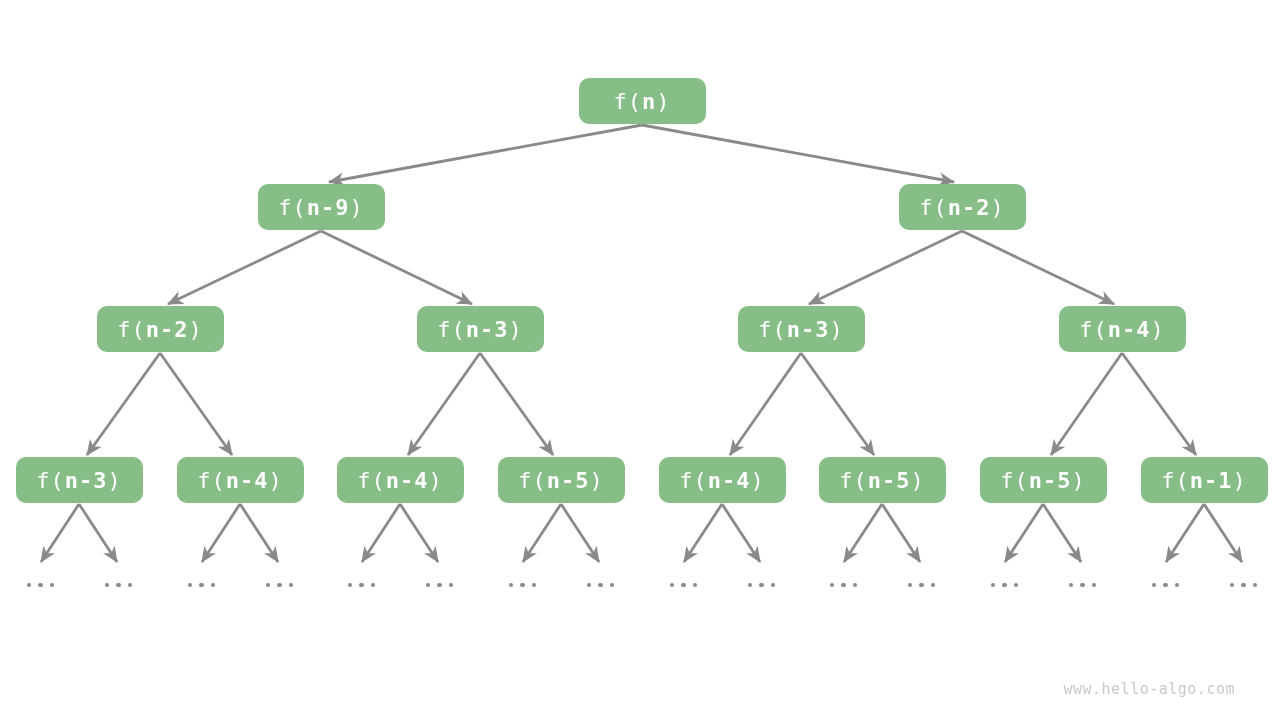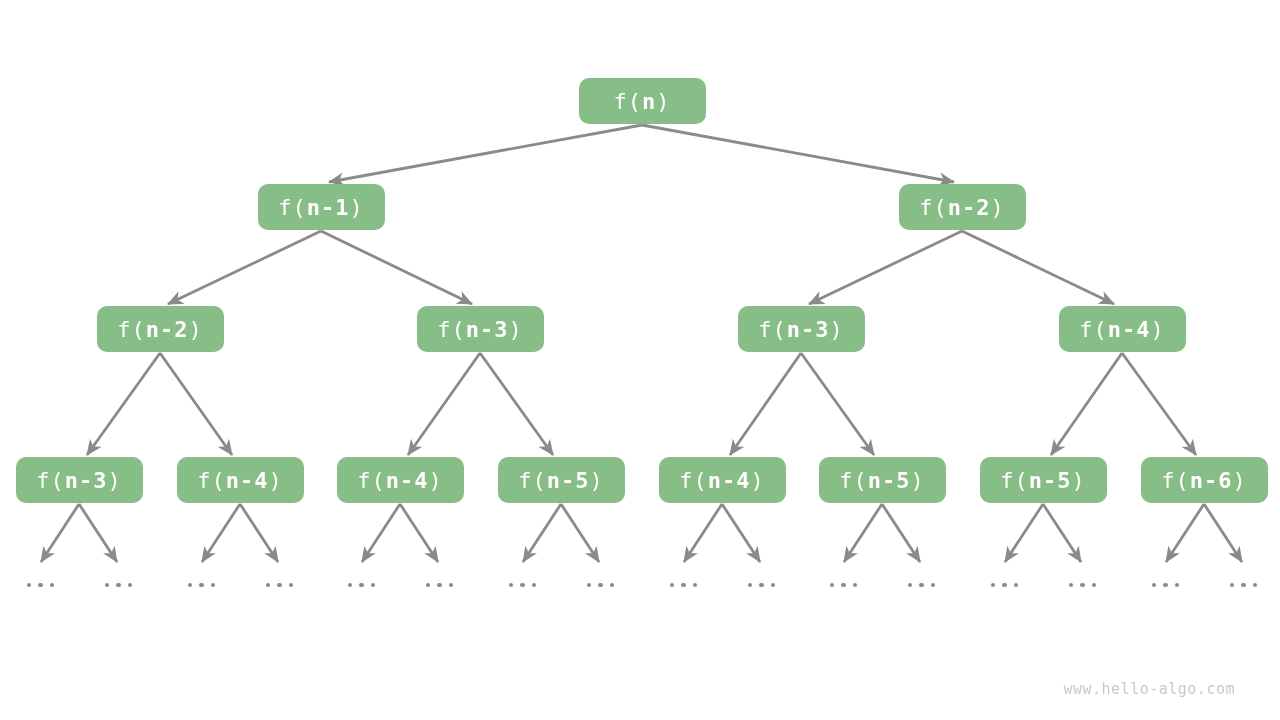--- a/index.html
+++ b/index.html
@@ -93,86 +93,86 @@
   </svg>
 
   <div id="nodes-layer">
       <div class="node" aria-label="f(n)" style="left: 578.5px; top: 78px; width: 127px; height: 46px; background: rgb(135, 190, 135); border-radius: 10px; color: rgb(255, 255, 255); font-size: 22px;">
         <span class="pre">f(</span>
         <span class="arg">n</span>
         <span class="post">)</span>
       </div>
       <div class="node" aria-label="f(n-1)" style="left: 257.5px; top: 184px; width: 127px; height: 46px; background: rgb(135, 190, 135); border-radius: 10px; color: rgb(255, 255, 255); font-size: 22px;">
         <span class="pre">f(</span>
+        <span class="arg">n-9</span>
+        <span class="post">)</span>
+      </div>
+      <div class="node" aria-label="f(n-2)" style="left: 898.5px; top: 184px; width: 127px; height: 46px; background: rgb(135, 190, 135); border-radius: 10px; color: rgb(255, 255, 255); font-size: 22px;">
+        <span class="pre">f(</span>
+        <span class="arg">n-2</span>
+        <span class="post">)</span>
+      </div>
+      <div class="node" aria-label="f(n-2)" style="left: 96.5px; top: 306px; width: 127px; height: 46px; background: rgb(135, 190, 135); border-radius: 10px; color: rgb(255, 255, 255); font-size: 22px;">
+        <span class="pre">f(</span>
+        <span class="arg">n-2</span>
+        <span class="post">)</span>
+      </div>
+      <div class="node" aria-label="f(n-3)" style="left: 416.5px; top: 306px; width: 127px; height: 46px; background: rgb(135, 190, 135); border-radius: 10px; color: rgb(255, 255, 255); font-size: 22px;">
+        <span class="pre">f(</span>
+        <span class="arg">n-3</span>
+        <span class="post">)</span>
+      </div>
+      <div class="node" aria-label="f(n-3)" style="left: 737.5px; top: 306px; width: 127px; height: 46px; background: rgb(135, 190, 135); border-radius: 10px; color: rgb(255, 255, 255); font-size: 22px;">
+        <span class="pre">f(</span>
+        <span class="arg">n-3</span>
+        <span class="post">)</span>
+      </div>
+      <div class="node" aria-label="f(n-4)" style="left: 1058.5px; top: 306px; width: 127px; height: 46px; background: rgb(135, 190, 135); border-radius: 10px; color: rgb(255, 255, 255); font-size: 22px;">
+        <span class="pre">f(</span>
+        <span class="arg">n-4</span>
+        <span class="post">)</span>
+      </div>
+      <div class="node" aria-label="f(n-3)" style="left: 15.5px; top: 457px; width: 127px; height: 46px; background: rgb(135, 190, 135); border-radius: 10px; color: rgb(255, 255, 255); font-size: 22px;">
+        <span class="pre">f(</span>
+        <span class="arg">n-3</span>
+        <span class="post">)</span>
+      </div>
+      <div class="node" aria-label="f(n-4)" style="left: 176.5px; top: 457px; width: 127px; height: 46px; background: rgb(135, 190, 135); border-radius: 10px; color: rgb(255, 255, 255); font-size: 22px;">
+        <span class="pre">f(</span>
+        <span class="arg">n-4</span>
+        <span class="post">)</span>
+      </div>
+      <div class="node" aria-label="f(n-4)" style="left: 336.5px; top: 457px; width: 127px; height: 46px; background: rgb(135, 190, 135); border-radius: 10px; color: rgb(255, 255, 255); font-size: 22px;">
+        <span class="pre">f(</span>
+        <span class="arg">n-4</span>
+        <span class="post">)</span>
+      </div>
+      <div class="node" aria-label="f(n-5)" style="left: 497.5px; top: 457px; width: 127px; height: 46px; background: rgb(135, 190, 135); border-radius: 10px; color: rgb(255, 255, 255); font-size: 22px;">
+        <span class="pre">f(</span>
+        <span class="arg">n-5</span>
+        <span class="post">)</span>
+      </div>
+      <div class="node" aria-label="f(n-4)" style="left: 658.5px; top: 457px; width: 127px; height: 46px; background: rgb(135, 190, 135); border-radius: 10px; color: rgb(255, 255, 255); font-size: 22px;">
+        <span class="pre">f(</span>
+        <span class="arg">n-4</span>
+        <span class="post">)</span>
+      </div>
+      <div class="node" aria-label="f(n-5)" style="left: 818.5px; top: 457px; width: 127px; height: 46px; background: rgb(135, 190, 135); border-radius: 10px; color: rgb(255, 255, 255); font-size: 22px;">
+        <span class="pre">f(</span>
+        <span class="arg">n-5</span>
+        <span class="post">)</span>
+      </div>
+      <div class="node" aria-label="f(n-5)" style="left: 979.5px; top: 457px; width: 127px; height: 46px; background: rgb(135, 190, 135); border-radius: 10px; color: rgb(255, 255, 255); font-size: 22px;">
+        <span class="pre">f(</span>
+        <span class="arg">n-5</span>
+        <span class="post">)</span>
+      </div>
+      <div class="node" aria-label="f(n-6)" style="left: 1140.5px; top: 457px; width: 127px; height: 46px; background: rgb(135, 190, 135); border-radius: 10px; color: rgb(255, 255, 255); font-size: 22px;">
+        <span class="pre">f(</span>
         <span class="arg">n-1</span>
-        <span class="post">)</span>
-      </div>
-      <div class="node" aria-label="f(n-2)" style="left: 898.5px; top: 184px; width: 127px; height: 46px; background: rgb(135, 190, 135); border-radius: 10px; color: rgb(255, 255, 255); font-size: 22px;">
-        <span class="pre">f(</span>
-        <span class="arg">n-2</span>
-        <span class="post">)</span>
-      </div>
-      <div class="node" aria-label="f(n-2)" style="left: 96.5px; top: 306px; width: 127px; height: 46px; background: rgb(135, 190, 135); border-radius: 10px; color: rgb(255, 255, 255); font-size: 22px;">
-        <span class="pre">f(</span>
-        <span class="arg">n-2</span>
-        <span class="post">)</span>
-      </div>
-      <div class="node" aria-label="f(n-3)" style="left: 416.5px; top: 306px; width: 127px; height: 46px; background: rgb(135, 190, 135); border-radius: 10px; color: rgb(255, 255, 255); font-size: 22px;">
-        <span class="pre">f(</span>
-        <span class="arg">n-3</span>
-        <span class="post">)</span>
-      </div>
-      <div class="node" aria-label="f(n-3)" style="left: 737.5px; top: 306px; width: 127px; height: 46px; background: rgb(135, 190, 135); border-radius: 10px; color: rgb(255, 255, 255); font-size: 22px;">
-        <span class="pre">f(</span>
-        <span class="arg">n-3</span>
-        <span class="post">)</span>
-      </div>
-      <div class="node" aria-label="f(n-4)" style="left: 1058.5px; top: 306px; width: 127px; height: 46px; background: rgb(135, 190, 135); border-radius: 10px; color: rgb(255, 255, 255); font-size: 22px;">
-        <span class="pre">f(</span>
-        <span class="arg">n-4</span>
-        <span class="post">)</span>
-      </div>
-      <div class="node" aria-label="f(n-3)" style="left: 15.5px; top: 457px; width: 127px; height: 46px; background: rgb(135, 190, 135); border-radius: 10px; color: rgb(255, 255, 255); font-size: 22px;">
-        <span class="pre">f(</span>
-        <span class="arg">n-3</span>
-        <span class="post">)</span>
-      </div>
-      <div class="node" aria-label="f(n-4)" style="left: 176.5px; top: 457px; width: 127px; height: 46px; background: rgb(135, 190, 135); border-radius: 10px; color: rgb(255, 255, 255); font-size: 22px;">
-        <span class="pre">f(</span>
-        <span class="arg">n-4</span>
-        <span class="post">)</span>
-      </div>
-      <div class="node" aria-label="f(n-4)" style="left: 336.5px; top: 457px; width: 127px; height: 46px; background: rgb(135, 190, 135); border-radius: 10px; color: rgb(255, 255, 255); font-size: 22px;">
-        <span class="pre">f(</span>
-        <span class="arg">n-4</span>
-        <span class="post">)</span>
-      </div>
-      <div class="node" aria-label="f(n-5)" style="left: 497.5px; top: 457px; width: 127px; height: 46px; background: rgb(135, 190, 135); border-radius: 10px; color: rgb(255, 255, 255); font-size: 22px;">
-        <span class="pre">f(</span>
-        <span class="arg">n-5</span>
-        <span class="post">)</span>
-      </div>
-      <div class="node" aria-label="f(n-4)" style="left: 658.5px; top: 457px; width: 127px; height: 46px; background: rgb(135, 190, 135); border-radius: 10px; color: rgb(255, 255, 255); font-size: 22px;">
-        <span class="pre">f(</span>
-        <span class="arg">n-4</span>
-        <span class="post">)</span>
-      </div>
-      <div class="node" aria-label="f(n-5)" style="left: 818.5px; top: 457px; width: 127px; height: 46px; background: rgb(135, 190, 135); border-radius: 10px; color: rgb(255, 255, 255); font-size: 22px;">
-        <span class="pre">f(</span>
-        <span class="arg">n-5</span>
-        <span class="post">)</span>
-      </div>
-      <div class="node" aria-label="f(n-5)" style="left: 979.5px; top: 457px; width: 127px; height: 46px; background: rgb(135, 190, 135); border-radius: 10px; color: rgb(255, 255, 255); font-size: 22px;">
-        <span class="pre">f(</span>
-        <span class="arg">n-5</span>
-        <span class="post">)</span>
-      </div>
-      <div class="node" aria-label="f(n-6)" style="left: 1140.5px; top: 457px; width: 127px; height: 46px; background: rgb(135, 190, 135); border-radius: 10px; color: rgb(255, 255, 255); font-size: 22px;">
-        <span class="pre">f(</span>
-        <span class="arg">n-6</span>
         <span class="post">)</span>
       </div>
     </div>
   <div id="ellipsis-layer">
       <div class="ellipsis" aria-label="..." style="left: 23px; top: 582.5px;">
         <span class="dot" style="background: rgb(138, 138, 138);"></span>
         <span class="dot" style="background: rgb(138, 138, 138);"></span>
         <span class="dot" style="background: rgb(138, 138, 138);"></span>
       </div>
       <div class="ellipsis" aria-label="..." style="left: 101px; top: 582.5px;">

